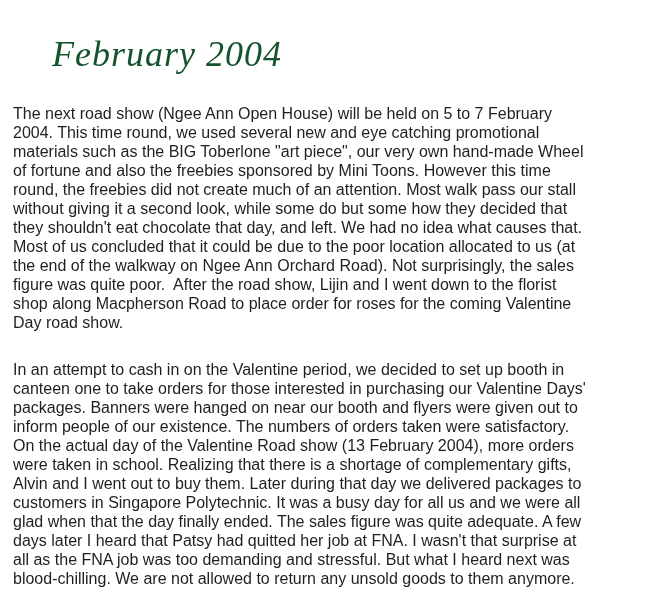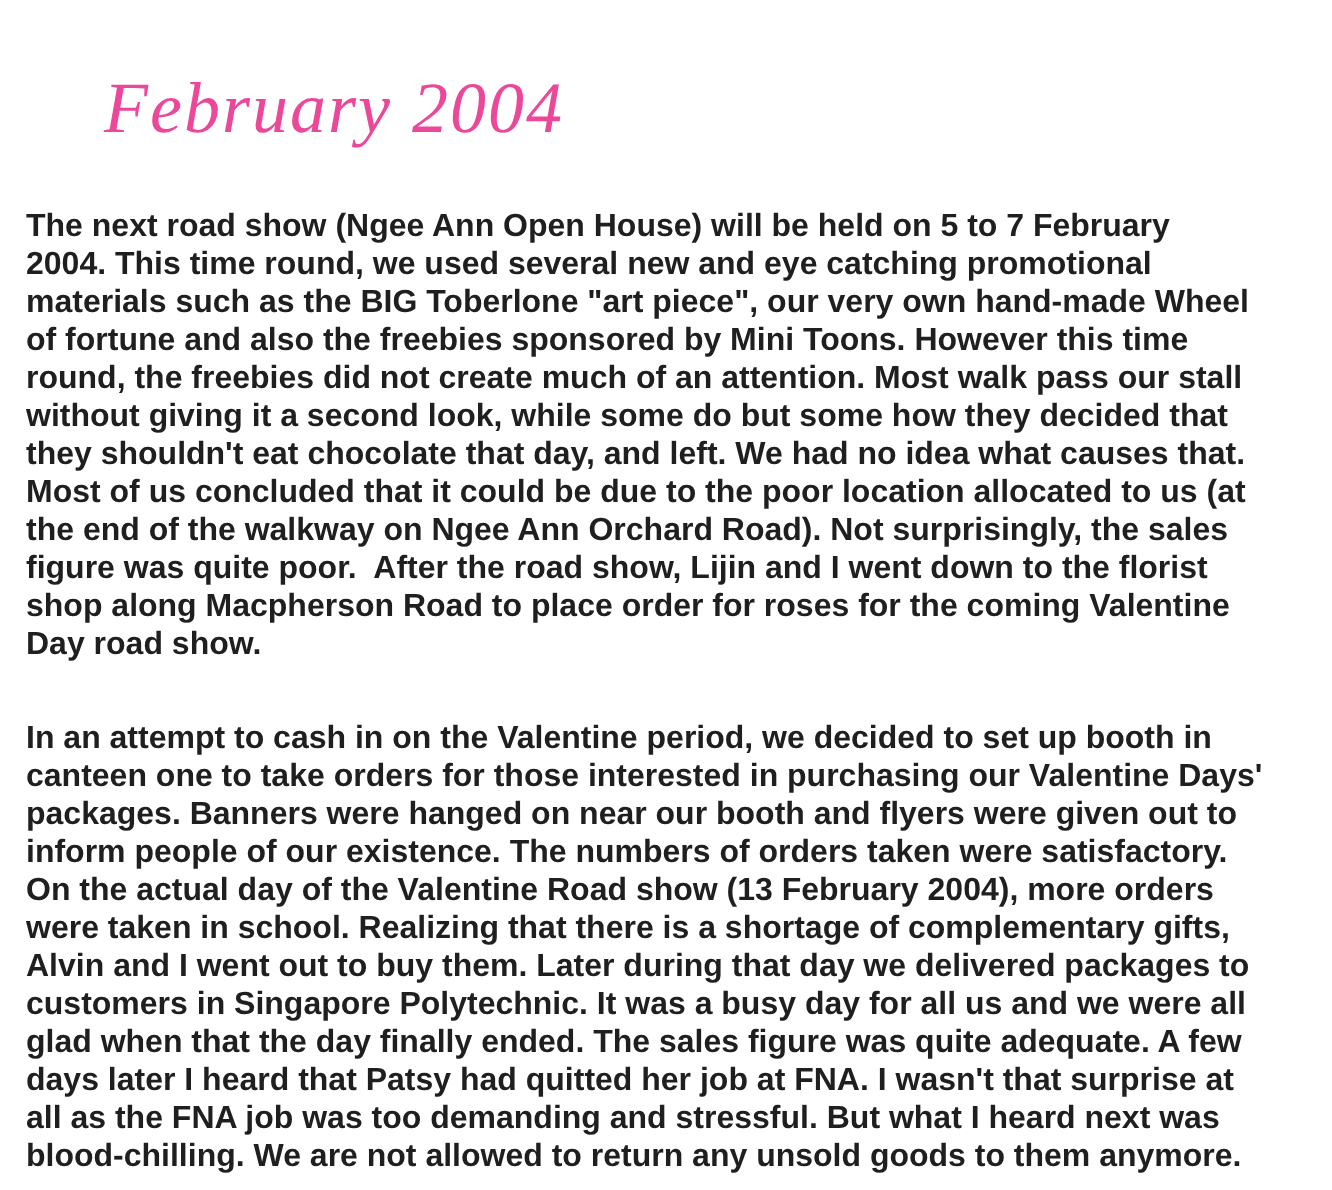--- a/index.html
+++ b/index.html
@@ -18,37 +18,36 @@
   .title {
     position: absolute;
     left: 52px;
     top: 33px;
     margin: 0;
     font-family: "Liberation Serif", serif;
     font-style: italic;
     font-weight: normal;
     font-size: 36px;
     line-height: 42px;
-    color: #ec4899;
+    color: #14532d;
     letter-spacing: 1px;
     white-space: pre;
   }
   .content {
     position: absolute;
     left: 13px;
     top: 104px;
     width: 648px;
     color: #1f1f1f;
     font-size: 16px;
     line-height: 19px;
   }
   .para {
     margin: 0 0 19px 0;
     white-space: pre; 
-    font-weight: bold;
   }
   .para:last-child {
     margin-bottom: 0;
     margin-top: 28px;
   }
 </style>
 </head>
 <body>
 
 <div class="page">

